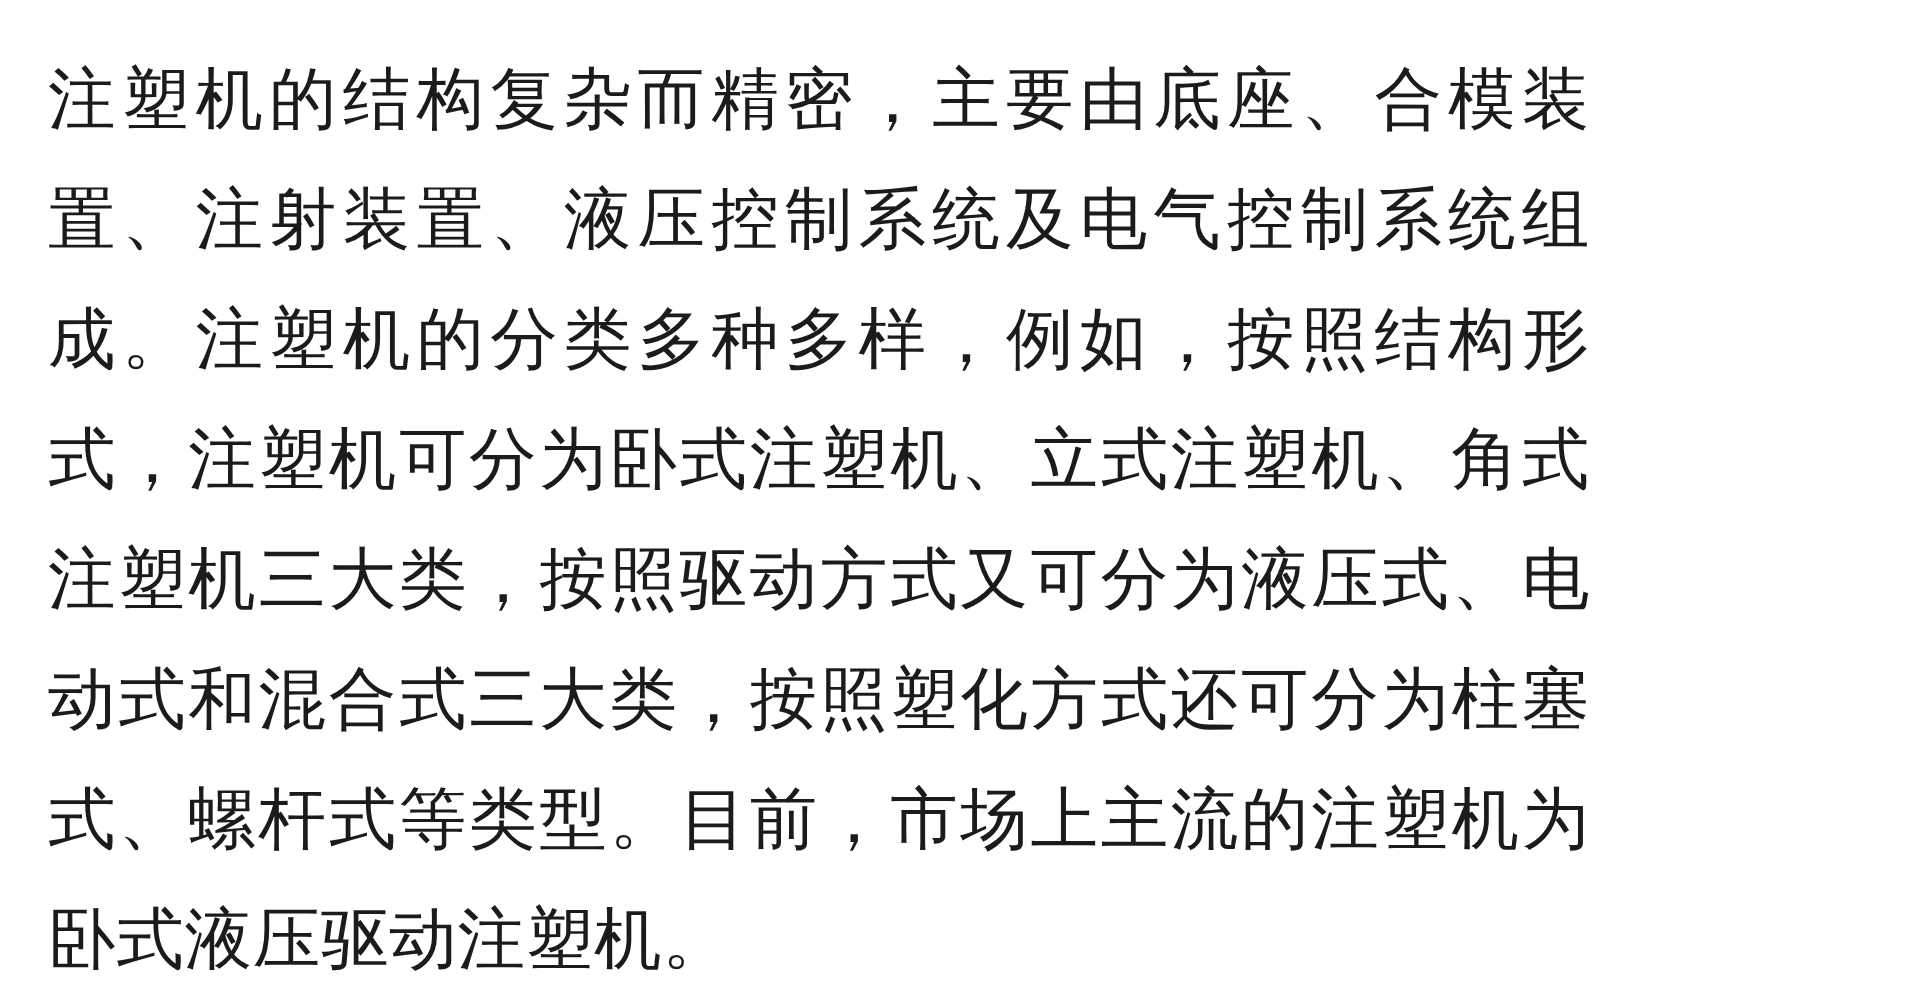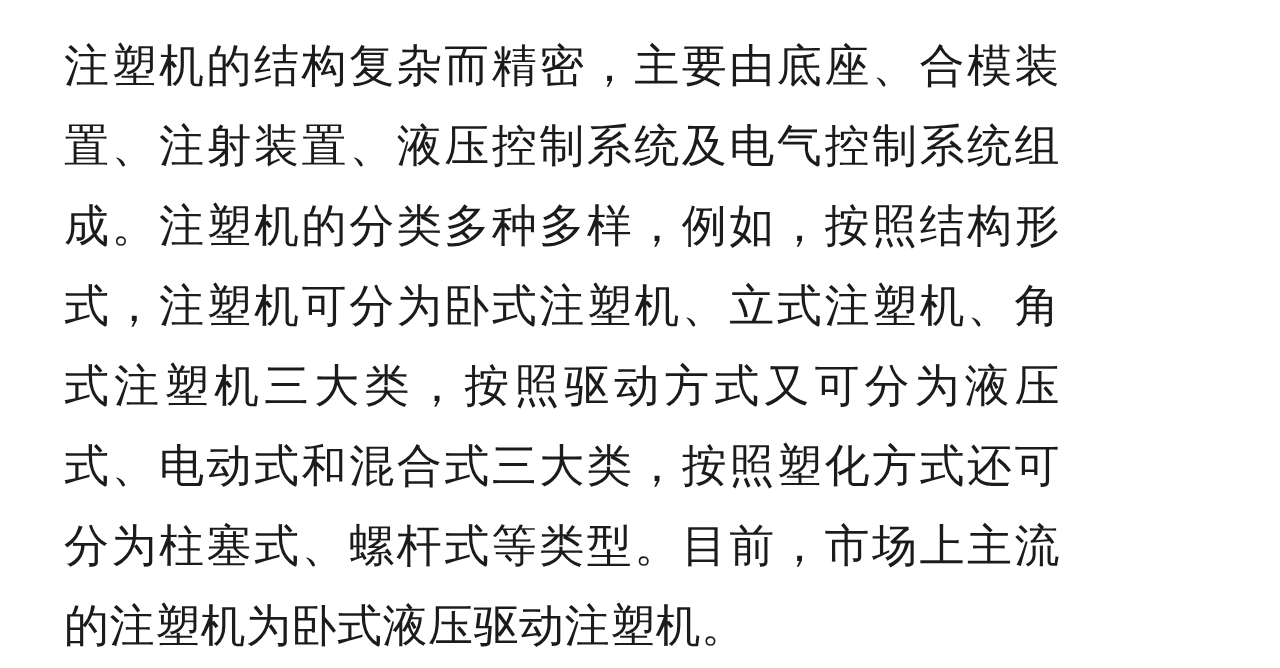--- a/index.html
+++ b/index.html
@@ -11,21 +11,21 @@
     height: 668px;
     background: #ffffff;
     font-family: "Liberation Sans", "DejaVu Sans", sans-serif;
     overflow: hidden;
   }
   .page {
     box-sizing: border-box;
     width: 1104px;
     height: 668px;
     background: #ffffff;
-    padding: 26px 44px 0 64px;
+    padding: 26px 44px 0 32px;
   }
   .body-text {
     font-family: "Liberation Sans", "DejaVu Sans", sans-serif;
     font-size: 45px;
     line-height: 80px;
     color: #1b1b1b;
     letter-spacing: 0.5px;
     text-align: justify;
     text-justify: inter-ideograph;
     word-break: break-all;

